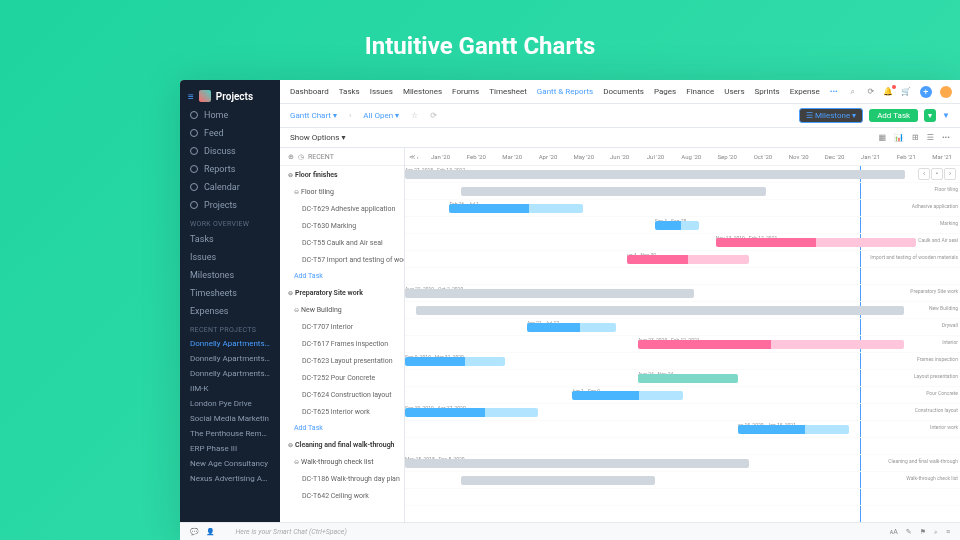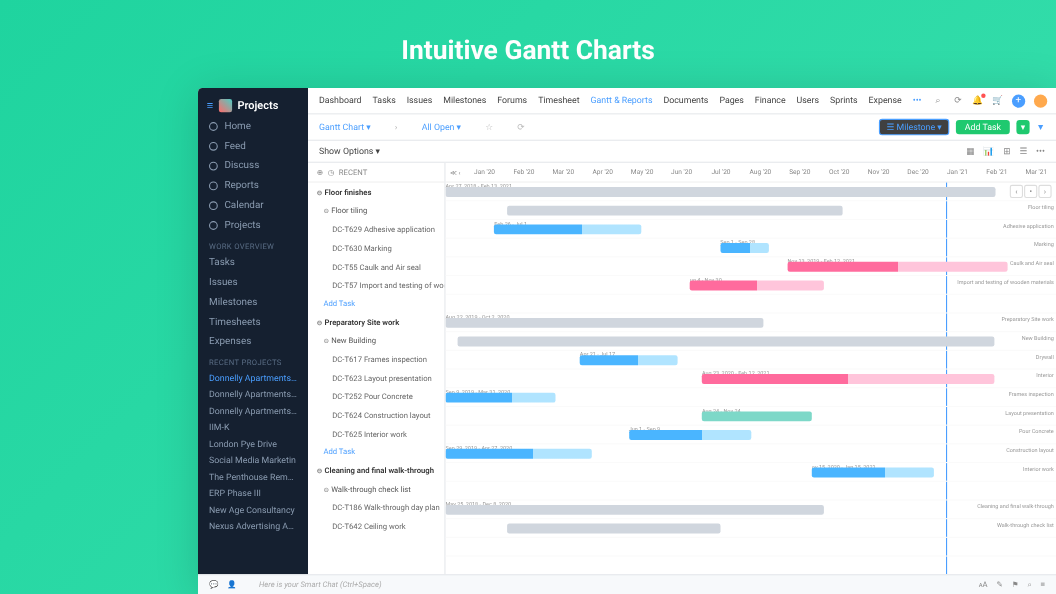--- a/index.html
+++ b/index.html
@@ -15,21 +15,21 @@
 .project-item{padding:3px 10px;font-size:8px;white-space:nowrap;overflow:hidden;text-overflow:ellipsis;cursor:pointer}
 .project-item.active{color:#4a9eff}
 .main{flex:1;display:flex;flex-direction:column;overflow:hidden}
 .topbar{height:24px;border-bottom:1px solid #e5e8ec;display:flex;align-items:center;padding:0 10px;font-size:8px;color:#444;gap:10px}
 .topbar-item{cursor:pointer;white-space:nowrap}
 .topbar-item.active{color:#4a9eff}
 .topbar-right{margin-left:auto;display:flex;gap:8px;align-items:center}
 .tb-icon{width:10px;height:10px;display:inline-flex;align-items:center;justify-content:center;color:#888}
 .avatar{width:12px;height:12px;border-radius:50%;background:#ffa94d}
 .plus-circle{width:12px;height:12px;border-radius:50%;background:#4a9eff;color:#fff;display:flex;align-items:center;justify-content:center;font-size:9px}
-.subbar{height:24px;border-bottom:1px solid #e5e8ec;display:flex;align-items:center;padding:0 10px;font-size:8px;color:#4a9eff;gap:22px}
+.subbar{height:24px;border-bottom:1px solid #e5e8ec;display:flex;align-items:center;padding:0 10px;font-size:8px;color:#4a9eff;gap:12px}
 .subbar .star{color:#bbb}
 .subbar-right{margin-left:auto;display:flex;gap:6px;align-items:center}
 .btn-milestone{border:1px solid #4a9eff;color:#4a9eff;padding:2px 6px;border-radius:3px;font-size:8px;background:#404040}
 .btn-add{background:#1fc96f;color:#fff;padding:2px 8px;border-radius:3px;font-size:8px;border:none}
 .optbar{height:20px;border-bottom:1px solid #e5e8ec;display:flex;align-items:center;padding:0 10px;font-size:8px;color:#444}
 .optbar-right{margin-left:auto;display:flex;gap:8px;color:#888}
 .content{flex:1;display:flex;overflow:hidden}
 .task-col{width:125px;border-right:1px solid #e5e8ec;overflow:hidden;font-size:7px}
 .title-head{height:18px;display:flex;align-items:center;padding:0 8px;color:#888;border-bottom:1px solid #f0f0f0;gap:4px}
 .task-row{height:17px;display:flex;align-items:center;padding:0 8px;white-space:nowrap;overflow:hidden;text-overflow:ellipsis;cursor:pointer}
@@ -203,20 +203,23 @@
             <div class="add-task">Add Task</div>
             <div class="task-row group">
               <span class="toggle">⊖</span>
               <span>Preparatory Site work</span>
             </div>
             <div class="task-row sub">
               <span class="toggle">⊖</span>
               <span>New Building</span>
             </div>
             <div class="task-row subsub">
+              <span>DC-T707 Interior</span>
+            </div>
+            <div class="task-row subsub">
               <span>DC-T617 Frames inspection</span>
             </div>
             <div class="task-row subsub">
               <span>DC-T623 Layout presentation</span>
             </div>
             <div class="task-row subsub">
               <span>DC-T252 Pour Concrete</span>
             </div>
             <div class="task-row subsub">
               <span>DC-T624 Construction layout</span>

